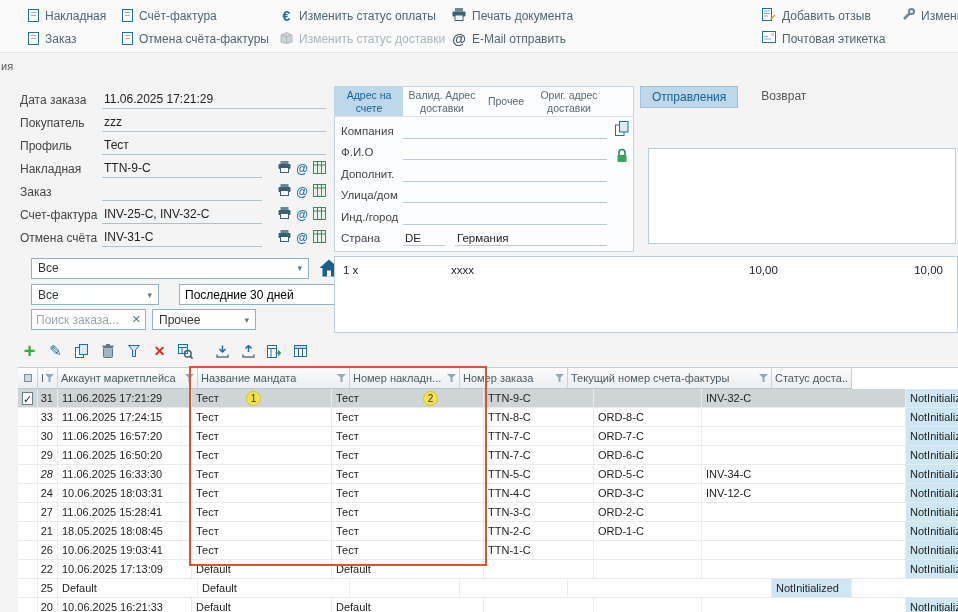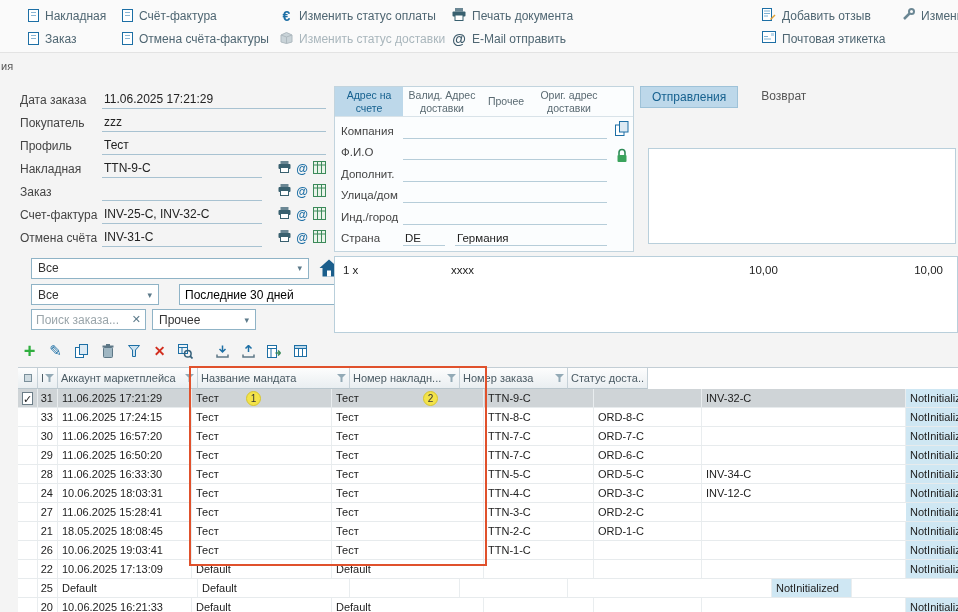--- a/index.html
+++ b/index.html
@@ -462,20 +462,28 @@
           </span>
         </div>
         <div class="th" style="width: 108px;">
           <span class="th-label">Номер заказа</span>
           <span class="funnel">
             <svg width="9" height="8" viewBox="0 0 9 8">
               <path d="M0 0 H9 L5.5 3.5 V8 H3.5 V3.5 Z" fill="#93aab6"></path>
             </svg>
           </span>
         </div>
+        <div class="th" style="width: 204px;">
+          <span class="th-label">Текущий номер счета-фактуры</span>
+          <span class="funnel">
+            <svg width="9" height="8" viewBox="0 0 9 8">
+              <path d="M0 0 H9 L5.5 3.5 V8 H3.5 V3.5 Z" fill="#93aab6"></path>
+            </svg>
+          </span>
+        </div>
         <div class="th status" style="width: 80px;">
           <span class="th-label">Статус доста...</span>
         </div>
       </div>
     <div>
         <div class="tr sel">
           <div class="td" style="width: 20px;">
             <span class="cb">✓</span>
           </div>
           <div class="td num" style="width: 20px;">31</div>
@@ -515,21 +523,21 @@
           <div class="td" style="width: 134px;">11.06.2025 16:50:20</div>
           <div class="td" style="width: 140px;">Тест</div>
           <div class="td" style="width: 152px;">Тест</div>
           <div class="td" style="width: 110px;">TTN-7-C</div>
           <div class="td" style="width: 108px;">ORD-6-C</div>
           <div class="td" style="width: 204px;"></div>
           <div class="td status" style="width: 80px;">NotInitialized</div>
         </div>
         <div class="tr">
           <div class="td" style="width: 20px;"></div>
-          <div class="td num" style="width: 20px;">28</div>
+          <div class="td num" style="width: 20px; font-style: italic;">28</div>
           <div class="td" style="width: 134px;">11.06.2025 16:33:30</div>
           <div class="td" style="width: 140px;">Тест</div>
           <div class="td" style="width: 152px;">Тест</div>
           <div class="td" style="width: 110px;">TTN-5-C</div>
           <div class="td" style="width: 108px;">ORD-5-C</div>
           <div class="td" style="width: 204px;">INV-34-C</div>
           <div class="td status" style="width: 80px;">NotInitialized</div>
         </div>
         <div class="tr">
           <div class="td" style="width: 20px;"></div>

